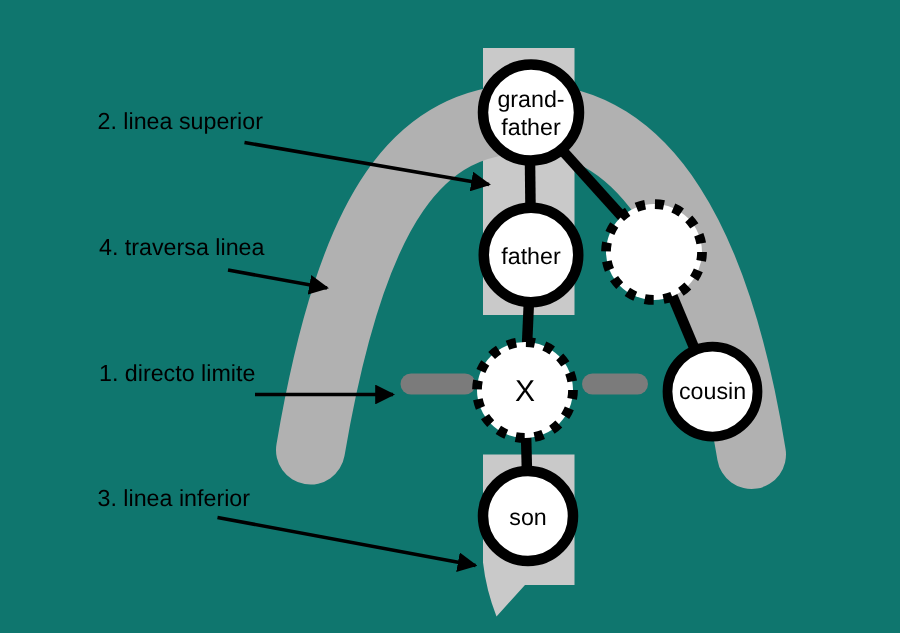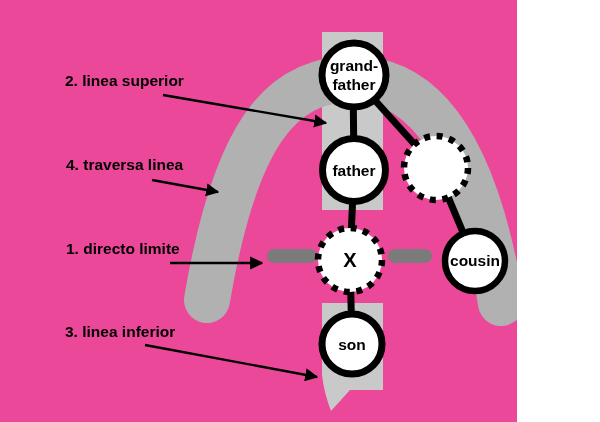--- a/index.html
+++ b/index.html
@@ -2,26 +2,25 @@
 <html><head>
 <meta charset="utf-8">
 <style>
   html, body {
     margin: 0;
     padding: 0;
     background: #ffffff;
   }
   #stage {
     position: relative;
-    width: 517px;
+    width: 600px;
     height: 422px;
-    background: #ec4899;
+    background: #0f766e;
     overflow: hidden;
     font-family: "Liberation Sans", sans-serif;
-    font-weight: bold;
   }
   svg { display: block; }
   text {
     font-family: "Liberation Sans", sans-serif;
     fill: #000000;
   }
   .annotation-label { font-size: 15.5px; }
   .node-label { font-size: 15.5px; }
   .x-label { font-size: 20px; }
 </style>

